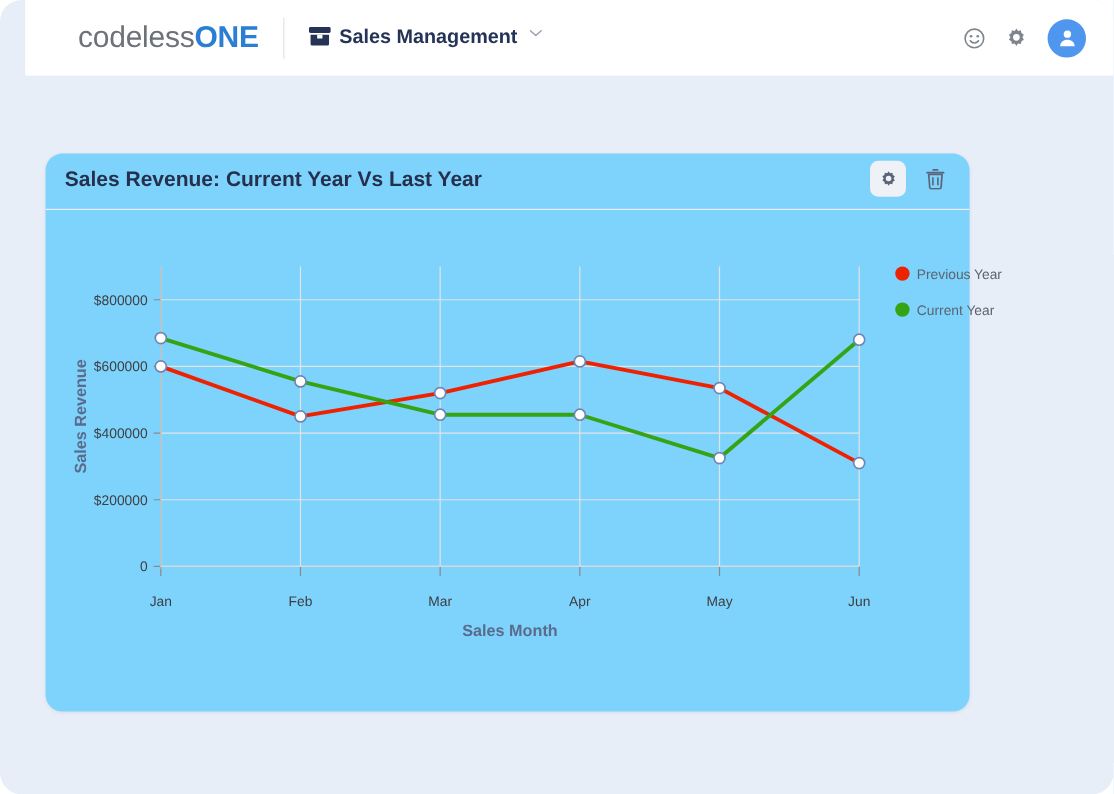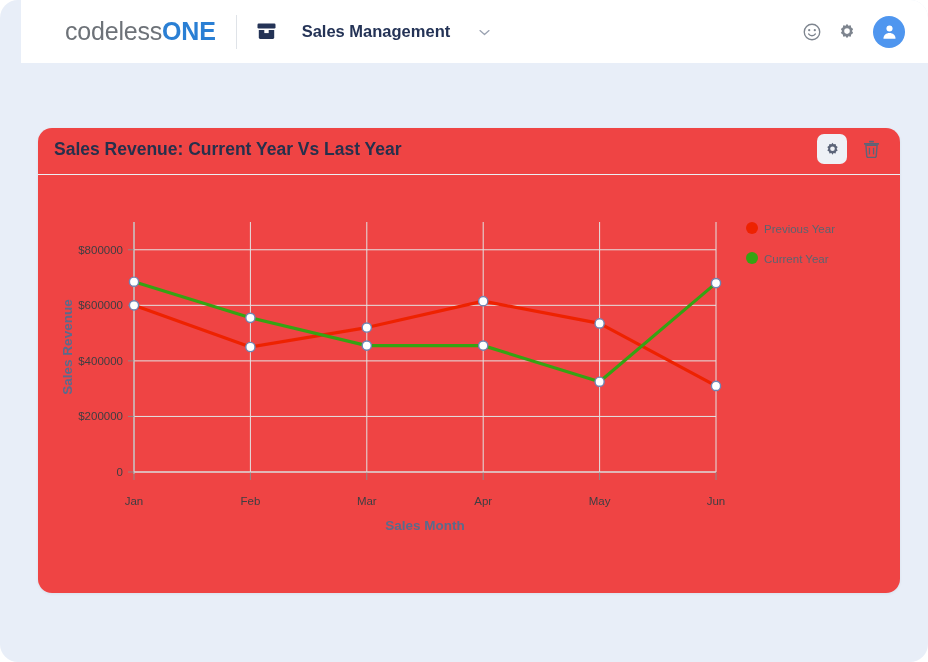--- a/index.html
+++ b/index.html
@@ -28,21 +28,21 @@
     font-size: 25px;
     letter-spacing: -0.2px;
     white-space: nowrap;
   }
   #brand .b-light { color: #6d7278; font-weight: 400; }
   #brand .b-bold  { color: #2a7fd4; font-weight: 700; }
   #brand-sep {
     width: 1px; height: 34px; background: #dfe3e8;
     margin-left: 20px; margin-right: 20px;
   }
-  #app-menu { display: flex; align-items: center; gap: 26px; cursor: pointer; }
+  #app-menu { display: flex; gap: 7px; cursor: pointer; }
   .box-icon { display: block; }
   #app-menu-label {
     font-size: 16.5px; font-weight: 700; color: #243356;
     white-space: nowrap;
   }
   .chev { color: #9aa2b1; font-size: 11px; margin-left: 3px; }
   #topbar-right {
     position: absolute; right: 44px; top: 0; height: 63px;
     display: flex; align-items: center; gap: 17px;
   }
@@ -50,22 +50,22 @@
   #avatar {
     width: 32px; height: 32px; border-radius: 50%;
     background: #4f96ef;
     display: flex; align-items: center; justify-content: center;
     cursor: pointer;
   }
   
   #content { position: absolute; left: 0; top: 63px; width: 928px; height: 599px; }
   #card {
     position: absolute; left: 38px; top: 65px;
-    width: 862px; height: 465px;
-    background: #ef4444;
+    width: 770px; height: 465px;
+    background: #7dd3fc;
     border-radius: 14px;
     box-shadow: 0 1px 3px rgba(30,50,90,0.07);
   }
   #card-head {
     position: relative; height: 47px;
     border-bottom: 1px solid #eceff3;
   }
   #card-title {
     position: absolute; left: 16px; top: 11px;
     font-size: 17.5px; font-weight: 700; color: #26304c;

